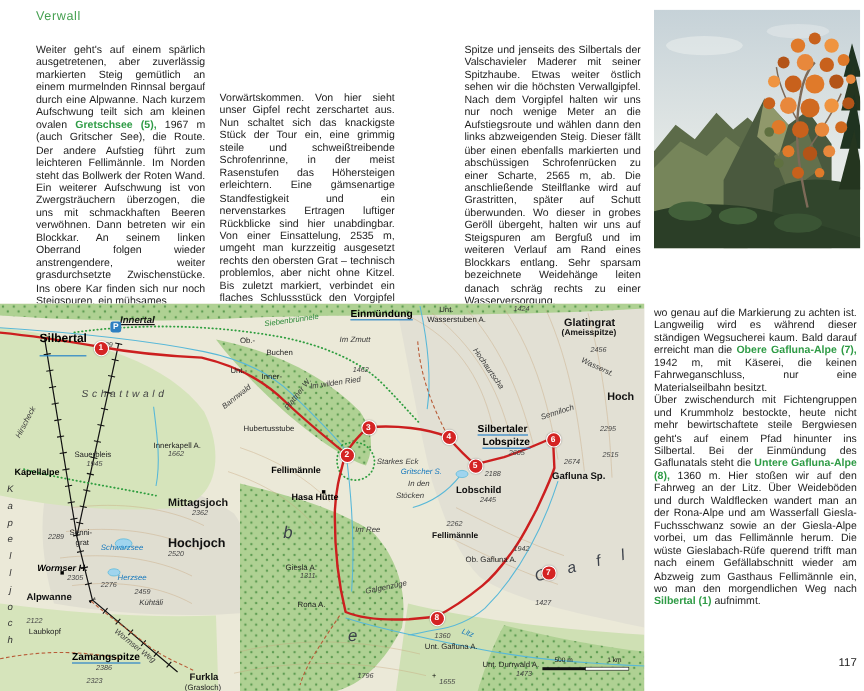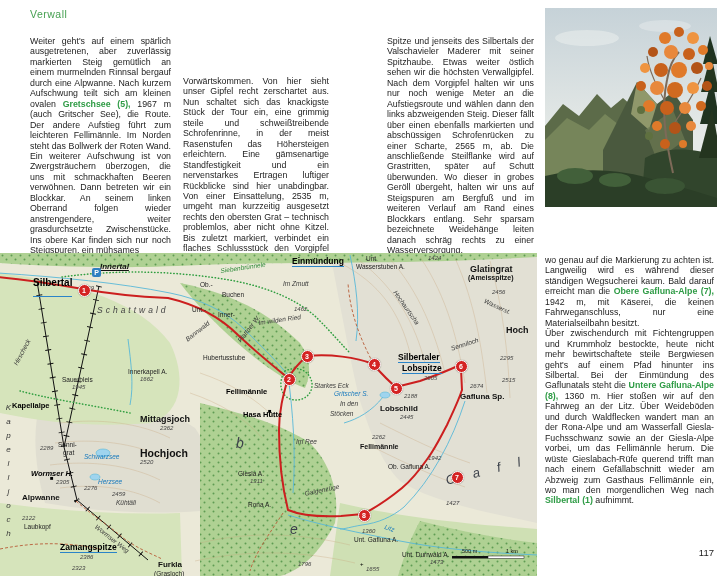--- a/index.html
+++ b/index.html
@@ -224,27 +224,27 @@
         <div class="maplabel minor" style="left: 200px; top: 28px;">Ob.-</div>
         <div class="maplabel minor" style="left: 222px; top: 38px;">Buchen</div>
         <div class="maplabel minor" style="left: 192px; top: 53px;">Unt.-</div>
         <div class="maplabel minor" style="left: 218px; top: 58px;">Inner-</div>
         <div class="maplabel ital" style="left: 283px; top: 27px;">Im Zmutt</div>
         <div class="maplabel ital" style="left: 258px; top: 66px; transform: rotate(-8deg);">Im wilden Ried</div>
         <div class="maplabel elev" style="left: 294px; top: 53px;">1462</div>
         <div class="maplabel ital" style="left: 236px; top: 86px; transform: rotate(-52deg);">Plattner W.</div>
         <div class="maplabel ital" style="left: 184px; top: 84px; transform: rotate(-38deg);">Bannwald</div>
         <div class="maplabel minor" style="left: 203px; top: 101px;">Hubertusstube</div>
-        <div class="maplabel terrain" style="left: 68px; top: 52px; margin-left: 29px;">Schattwald</div>
+        <div class="maplabel terrain" style="left: 68px; top: 70px;">Schattwald</div>
         <div class="maplabel ital" style="left: 12px; top: 110px; transform: rotate(-62deg);">Hirscheck</div>
         <div class="maplabel minor" style="left: 62px; top: 123px;">Sauerbleis</div>
         <div class="maplabel elev" style="left: 72px; top: 131px;">1945</div>
         <div class="maplabel minor" style="left: 128px; top: 115px;">Innerkapell A.</div>
         <div class="maplabel elev" style="left: 140px; top: 123px;">1662</div>
-        <div class="maplabel hut" style="left: 12px; top: 148px;">Kapellalpe</div>
+        <div class="maplabel hut" style="left: 12px; top: 136px;">Kapellalpe</div>
         <div class="maplabel vert" style="left: 4px; top: 150px;">Kapelljoch</div>
         <div class="maplabel minor" style="left: 366px; top: 2px;">Unt.</div>
         <div class="maplabel minor" style="left: 356px; top: 10px;">Wasserstuben A.</div>
         <div class="maplabel elev" style="left: 428px; top: 2px;">1424</div>
         <div class="maplabel peak9" style="left: 470px; top: 11px;">Glatingrat</div>
         <div class="maplabel peak7" style="left: 468px; top: 21px;">(Ameisspitze)</div>
         <div class="maplabel ital" style="left: 398px; top: 36px; transform: rotate(55deg);">Hochaurtscha</div>
         <div class="maplabel ital" style="left: 486px; top: 44px; transform: rotate(25deg);">Wasserst.</div>
         <div class="maplabel elev" style="left: 492px; top: 36px;">2456</div>
         <div class="maplabel peak9" style="left: 506px; top: 72px;">Hoch</div>

